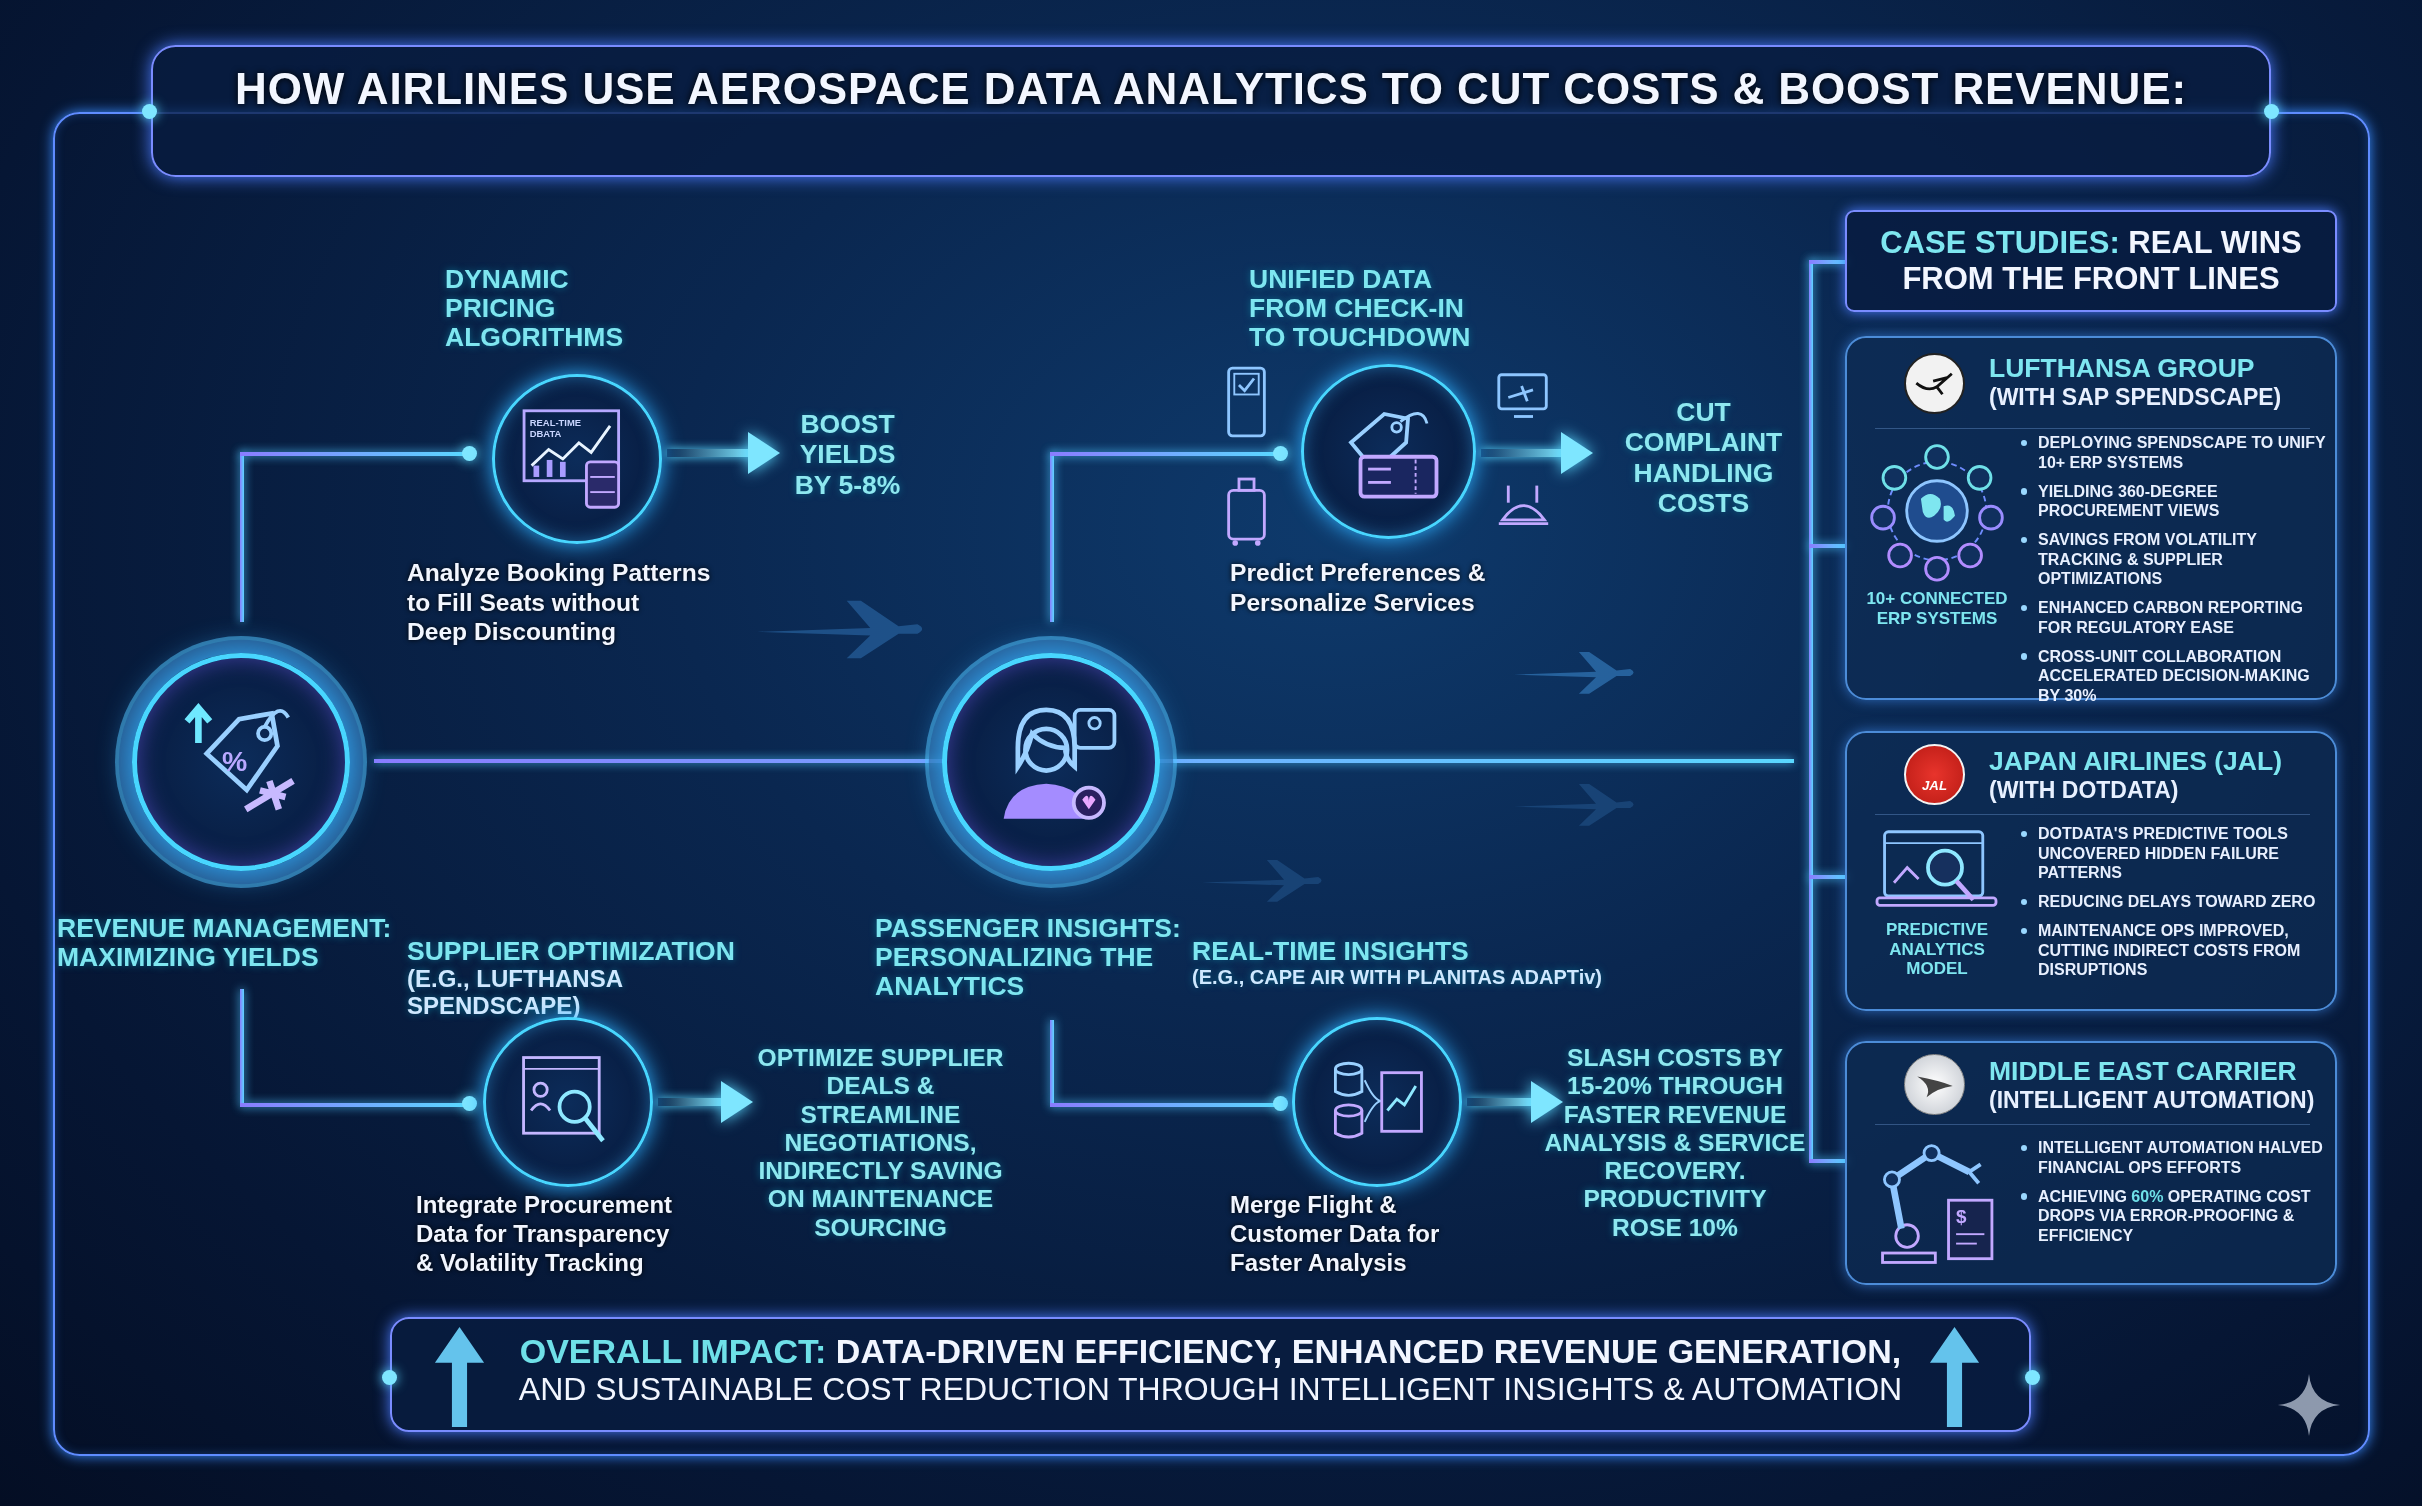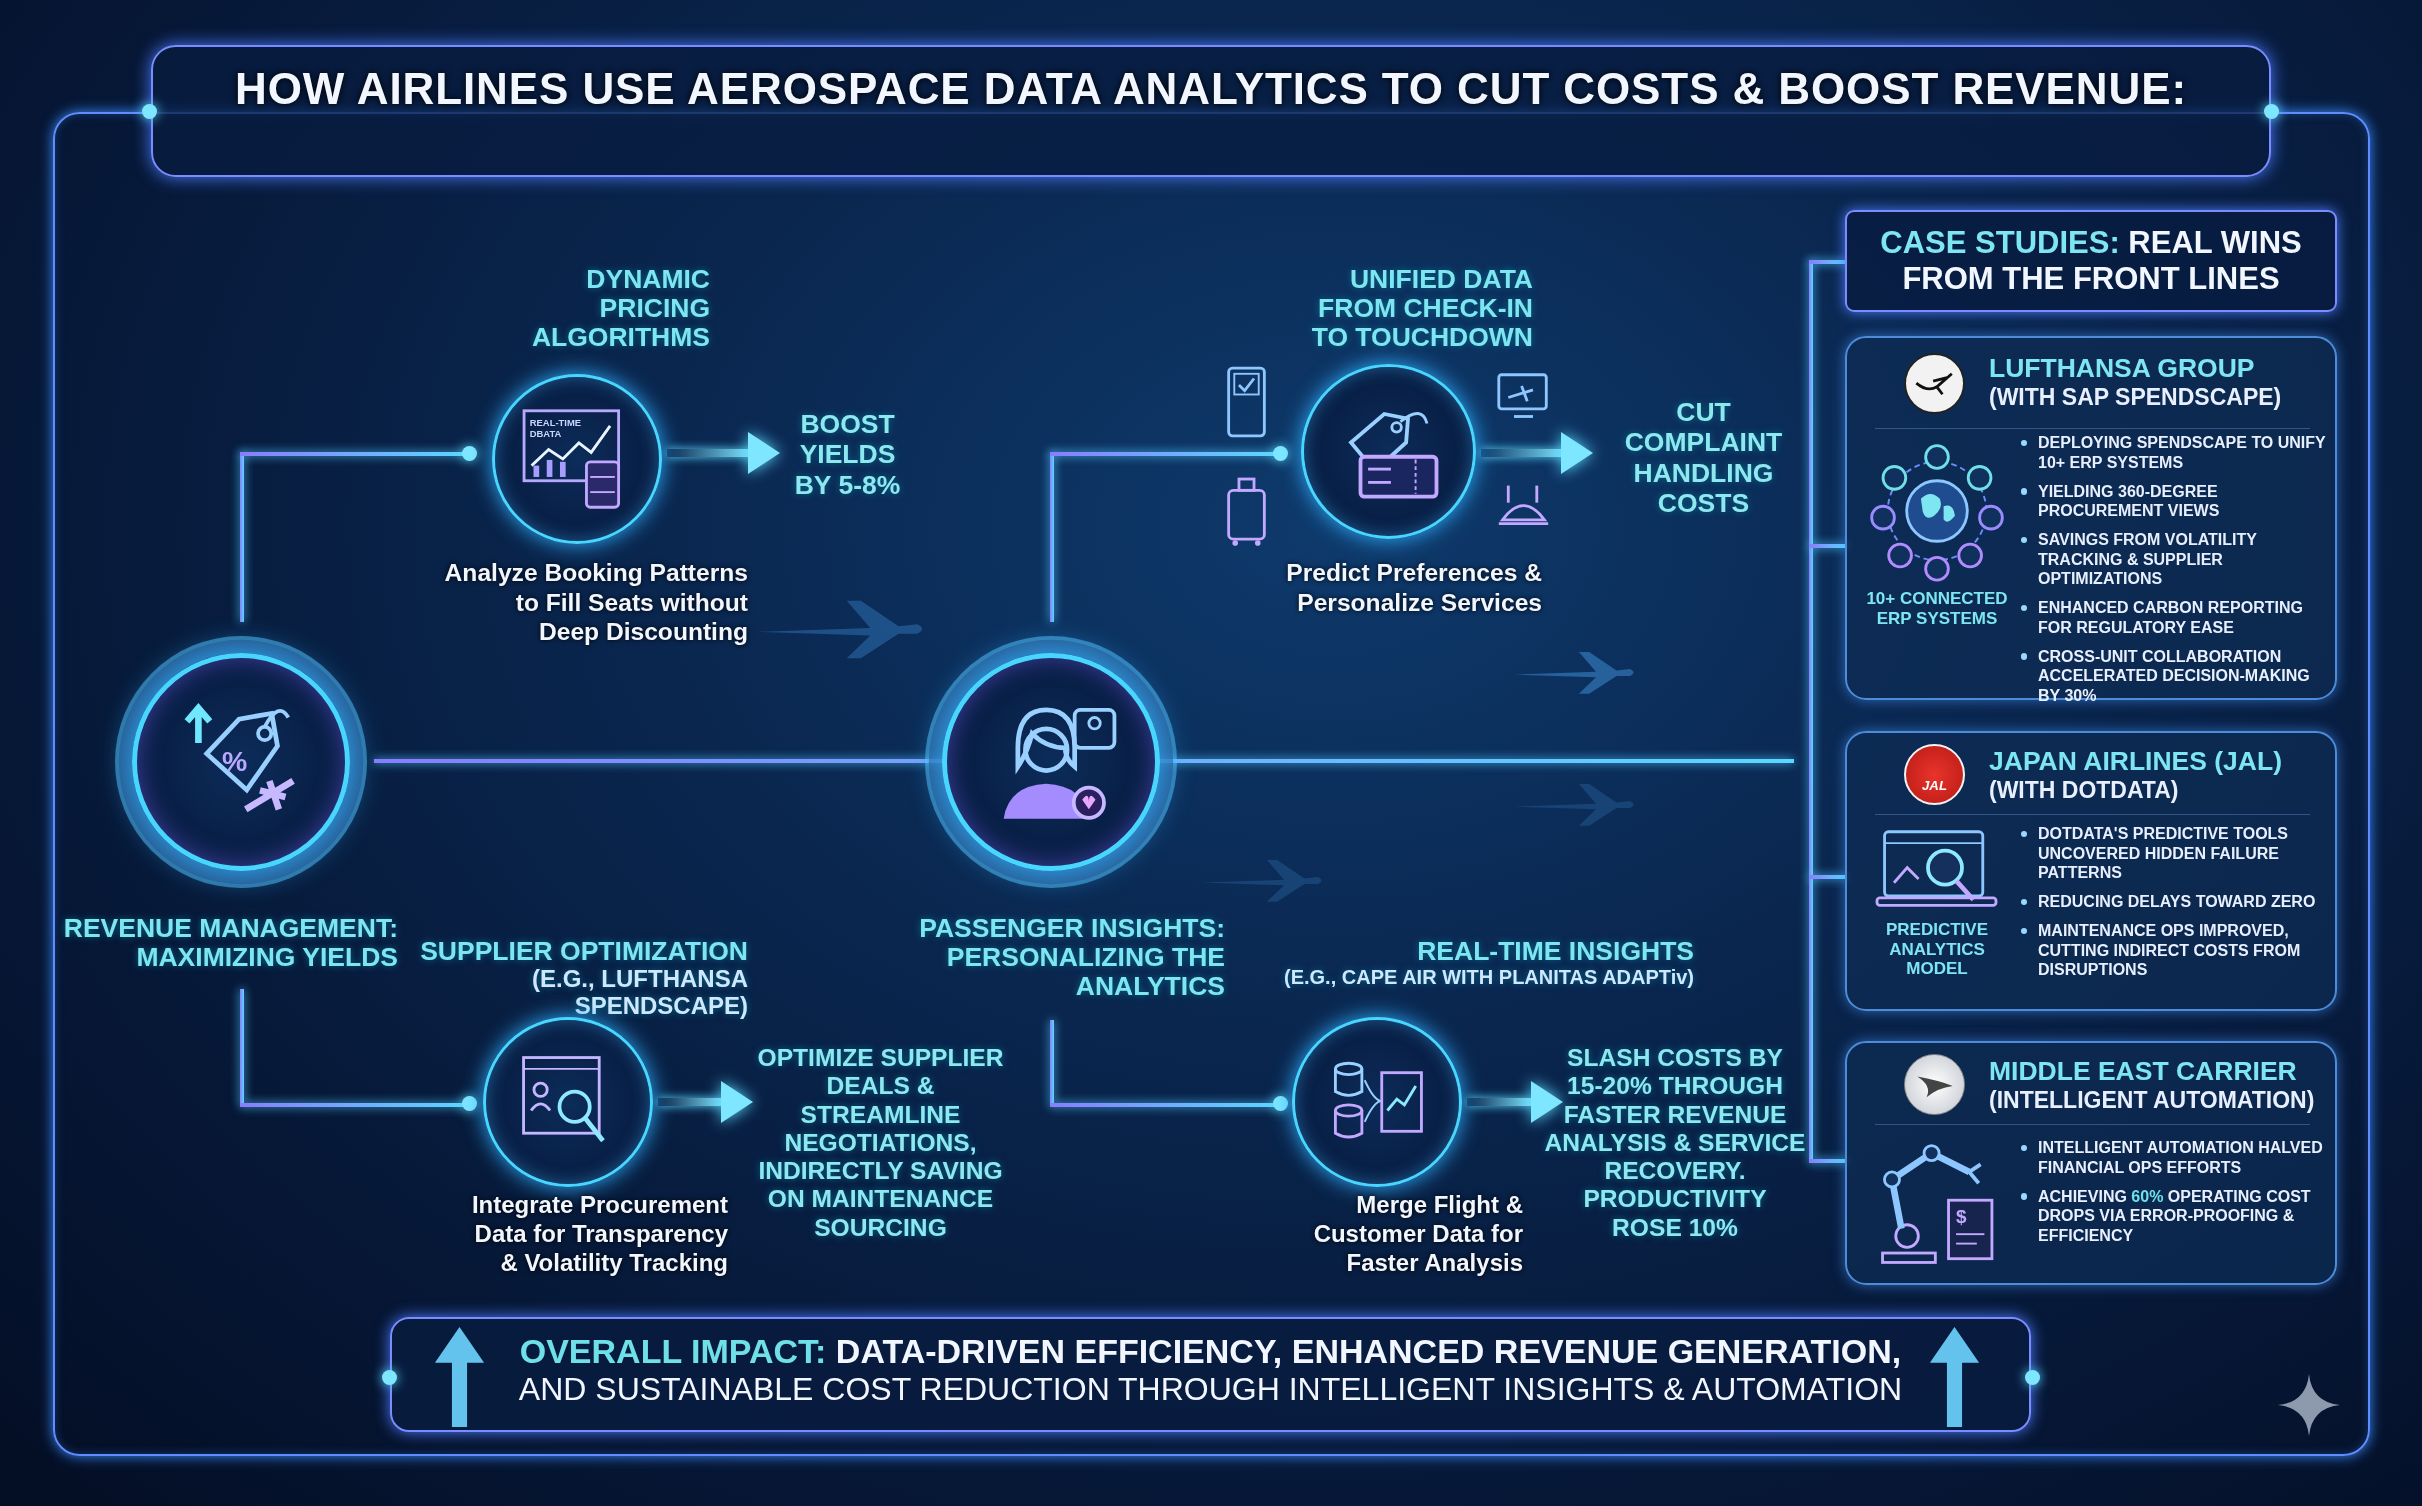--- a/index.html
+++ b/index.html
@@ -11,22 +11,22 @@
   .glowline{background:linear-gradient(90deg,#8a7cff,#5ad8ff);box-shadow:0 0 9.5px #4fc6ff}
   .cyan{color:#7ee6f0}
   .white{color:#f2f6ff}
   .title-box{left:151px;top:45px;width:2120px;height:132px;border:2.8px solid #7a8cff;border-radius:24.6px;
     background:rgba(8,28,64,.75);box-shadow:0 0 17px #4d7cff;text-align:center}
   .title-1{font-weight:700;font-size:44px;letter-spacing:0.9px;padding-top:17px;text-shadow:0 0 7.6px #000}
   .title-2{font-weight:700;font-size:44px;letter-spacing:0.9px;color:#6fe0e8;text-shadow:0 0 9.5px #1fa0c0}
   .node{border-radius:50%;border:3.8px solid #48d6ff;box-shadow:0 0 21px #2fb0ff,inset 0 0 17px rgba(60,180,255,.45);
     background:radial-gradient(circle,#0c2c5a 0%,#081d42 70%);display:flex;align-items:center;justify-content:center}
   .node.big{border-width:5.7px;box-shadow:0 0 32px #2fb0ff,0 0 0 13.2px rgba(30,60,120,.5),0 0 0 17px rgba(90,200,255,.5),inset 0 0 23px rgba(120,100,255,.5)}
-  .heading{font-weight:700;text-align:right;color:#7ee6f0;text-shadow:0 0 7.6px #0a6a8a;line-height:1.1}
-  .desc{font-weight:700;text-align:right;color:#f2f6ff;line-height:1.2;text-shadow:0 0 5.7px #000}
+  .heading{font-weight:700;text-align:left;color:#7ee6f0;text-shadow:0 0 7.6px #0a6a8a;line-height:1.1}
+  .desc{font-weight:700;text-align:left;color:#f2f6ff;line-height:1.2;text-shadow:0 0 5.7px #000}
   .result{font-weight:700;text-align:center;color:#8ee8f0;line-height:1.15;text-shadow:0 0 7.6px #0a6a8a}
   .vline{width:3.8px}.hline{height:3.8px}
   .dot{width:15px;height:15px;border-radius:50%;background:#7ee6ff;box-shadow:0 0 11.4px #5ad8ff}
   .arrow{width:0;height:0;border-top:21px solid transparent;border-bottom:21px solid transparent;border-left:32px solid #7ee6ff;filter:drop-shadow(0 0 7.6px #5ad8ff)}
   .arrow-shaft{height:7.6px;background:linear-gradient(90deg,rgba(120,200,255,0),#7ee6ff);box-shadow:0 0 9.5px #5ad8ff}
   .card{border:2.8px solid #4c8cd8;border-radius:21px;background:rgba(14,44,84,.72);box-shadow:0 0 13.2px rgba(70,150,255,.6)}
   .card-h1{font-weight:700;font-size:26.5px;color:#7ee6f0}
   .card-h2{font-weight:700;font-size:23px;color:#e8f0ff}
   .bullets{list-style:none}
   .bullets li{font-weight:700;font-size:16px;color:#e8f0ff;line-height:1.22;margin-bottom:9.5px;padding-left:21px;position:relative}

